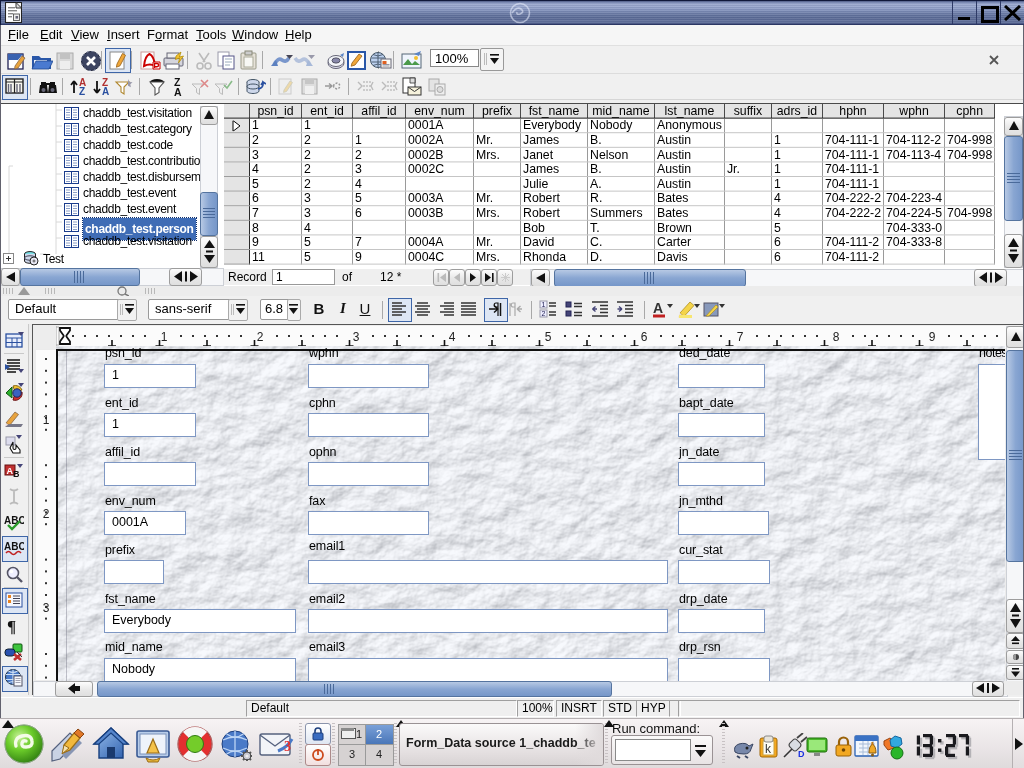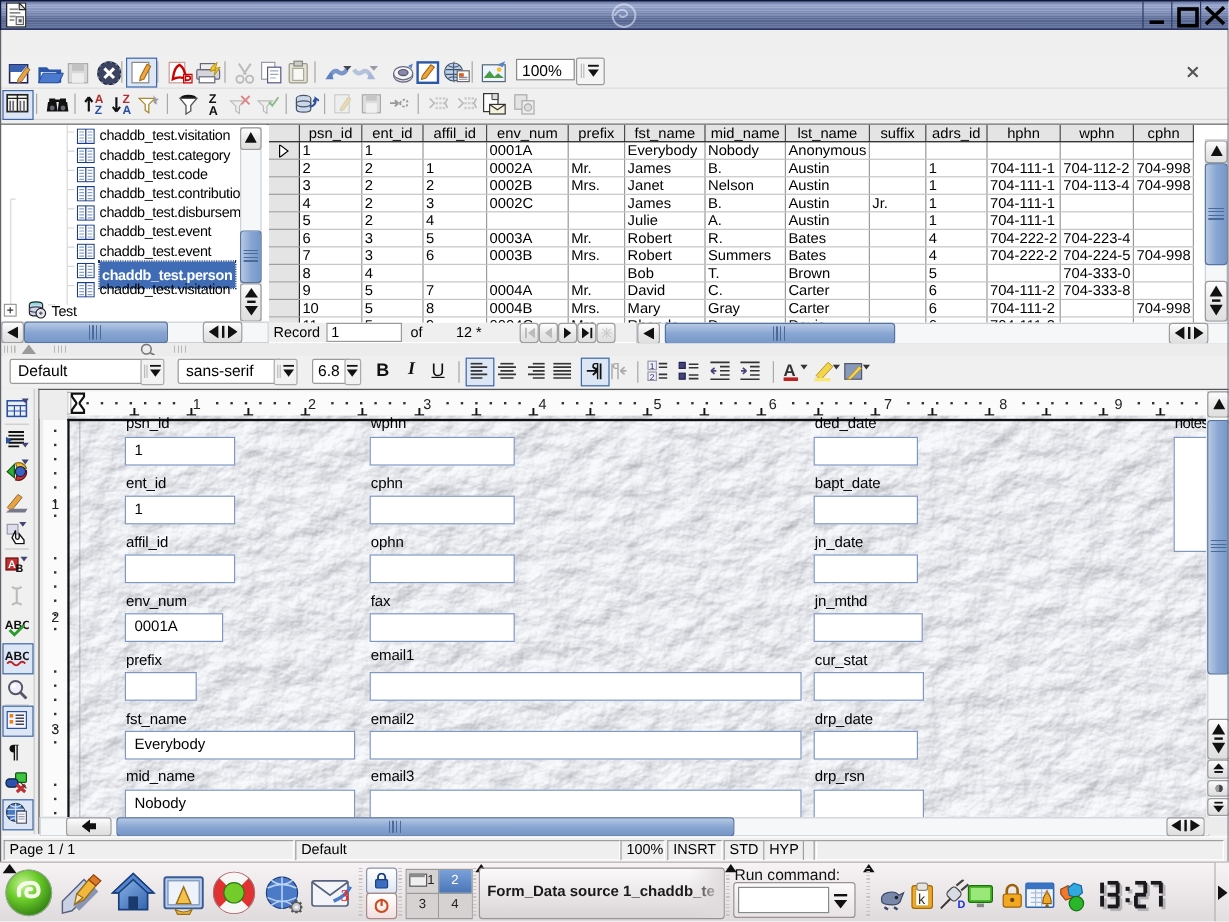--- a/index.html
+++ b/index.html
@@ -84,20 +84,30 @@
       </div>
     <div class="abs wbtn" style="left:976px;">
         <div class="abs" style="left:4px;top:5px;width:12px;height:11px;border:3px solid #000"></div>
       </div>
     <div class="abs wbtn" style="left:1000px;">
       <svg class="abs" style="left:3px;top:4px" width="17" height="16">
           <path d="M1 1 L16 15 M16 1 L1 15" stroke="#000" stroke-width="3"></path>
         </svg>
     </div>
   </div>
+  <div id="menubar" class="abs">
+    <span style="left:8px"><u>F</u>ile</span>
+      <span style="left:40px"><u>E</u>dit</span>
+    <span style="left:71px"><u>V</u>iew</span>
+      <span style="left:107px"><u>I</u>nsert</span>
+    <span style="left:147px">F<u>o</u>rmat</span>
+      <span style="left:196px"><u>T</u>ools</span>
+    <span style="left:232px"><u>W</u>indow</span>
+      <span style="left:285px"><u>H</u>elp</span>
+  </div>
   <div id="tb1" class="abs bar">
     <svg class="icon" style="left:6px;top:4px" width="21" height="21">
         <rect x="2" y="4" width="15" height="15" fill="#fff" stroke="#225" stroke-width="1.3"></rect>
         <path d="M2 4 h15 l-5 6 h-10 z" fill="#3a62b0"></path>
         <path d="M9 16 L16 6 l3 2 -7 10 -3.4 1z" fill="#e8a33d" stroke="#864" stroke-width="0.8"></path>
       </svg>
     <svg class="icon" style="left:31px;top:4px" width="22" height="21">
         <path d="M1 6 h7 l2 2 h10 v11 h-19z" fill="#2a57a8"></path>
         <path d="M3 10 h13 v7 h-13z" fill="#e8eefc"></path>
         <path d="M1 19 l4 -8 h17 l-4 8z" fill="#4a7ad0" stroke="#224a90" stroke-width="0.8"></path>
@@ -576,36 +586,20 @@
               <td>0004A</td>
               <td>Mr.</td>
               <td>David</td>
               <td>C.</td>
               <td>Carter</td>
               <td></td>
               <td>6</td>
               <td>704-111-2</td>
               <td>704-333-8</td>
               <td></td>
-            </tr>
-            <tr>
-              <td class="rh"></td>
-              <td>10</td>
-              <td>5</td>
-              <td>8</td>
-              <td>0004B</td>
-              <td>Mrs.</td>
-              <td>Mary</td>
-              <td>Gray</td>
-              <td>Carter</td>
-              <td></td>
-              <td>6</td>
-              <td>704-111-2</td>
-              <td></td>
-              <td>704-998</td>
             </tr>
             <tr>
               <td class="rh"></td>
               <td>11</td>
               <td>5</td>
               <td>9</td>
               <td>0004C</td>
               <td>Mrs.</td>
               <td>Rhonda</td>
               <td>D.</td>
@@ -1115,21 +1109,20 @@
             <rect x="11" y="0" width="2" height="10" fill="#111"></rect>
             <path d="M24 5 L16 0 V10z" fill="#111"></path>
           </svg>
         </div>
  <div class="abs" style="left:1004px;top:357px;width:20px;height:14px;background:#ececec"></div>
 </div>
   </div>
   <div class="abs" style="left:0;top:25px;width:1px;height:693px;background:#62626e;z-index:50"></div>
   <div class="abs" style="left:1023px;top:25px;width:1px;height:693px;background:#62626e;z-index:50"></div>
   <div id="status" class="abs">
-    <div class="spanel" style="left:3px;width:232px;">Page 1 / 1</div>
     <div class="spanel" style="left:246px;width:261px;">Default</div>
     <div class="spanel" style="left:517px;width:27px;">100%</div>
     <div class="spanel" style="left:556px;width:36px;">INSRT</div>
     <div class="spanel" style="left:603px;width:24px;">STD</div>
     <div class="spanel" style="left:636px;width:24px;">HYP</div>
     <div class="spanel" style="left:669px;width:2px;"></div>
       <div class="spanel" style="left:678px;width:332px;"></div>
   </div>
   <div id="task" class="abs">
     <svg class="abs" style="left:2px;top:1px" width="12" height="8">

